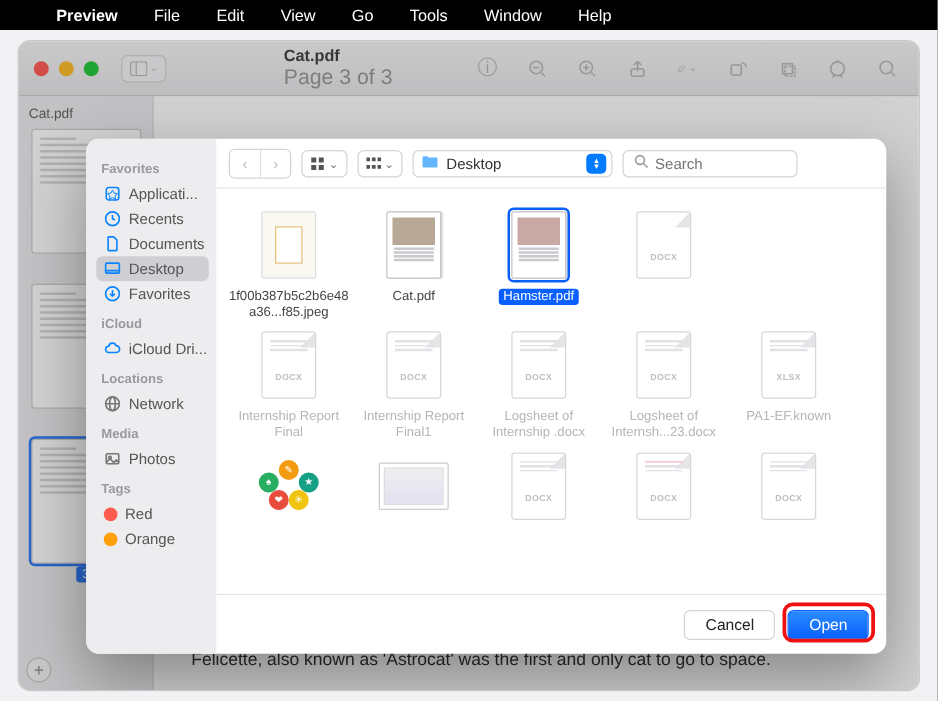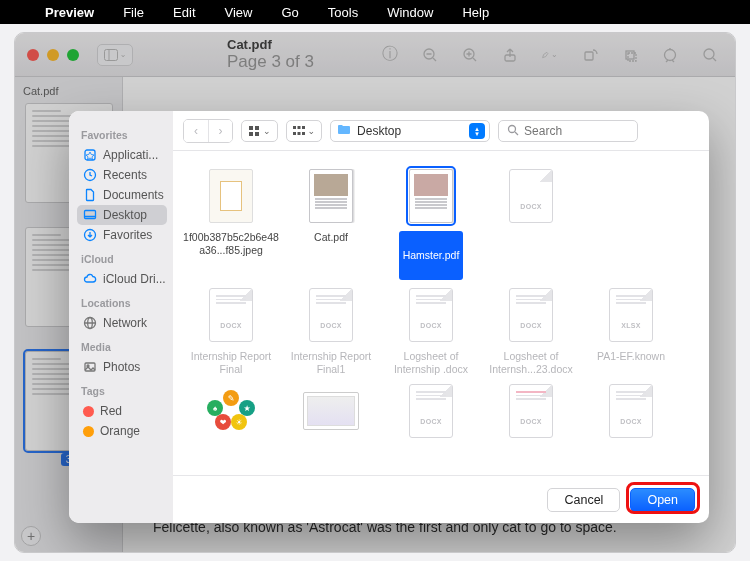--- a/index.html
+++ b/index.html
@@ -67,21 +67,21 @@
 .search{display:flex;align-items:center;gap:5px;height:22px;border:1px solid #d4d4d7;border-radius:5px;background:#fff;padding:0 8px;flex:1;max-width:140px}
 .search input{border:none;outline:none;font-size:12px;width:100%;color:#ef4444;background:transparent}
 
 
 .grid{flex:1;padding:14px 8px 0 8px;overflow:hidden}
 .row{display:flex}
 .cell{width:100px;display:flex;flex-direction:column;align-items:center;font-size:10.5px;text-align:center;color:#444;padding-bottom:4px}
 .cell.dim2{color:#b6b6ba}
 .ficon{width:58px;height:62px;display:flex;align-items:center;justify-content:center;margin-bottom:4px;position:relative}
 .fname{line-height:1.25;max-width:96px;word-break:break-word}
-.fname.sel{background:#0a60ff;color:#fff;border-radius:3px;padding:18px 4px}
+.fname.sel{background:#0a60ff;color:#fff;border-radius:3px;padding:0 4px}
 
 
 .docic{width:44px;height:54px;background:#fff;border:1px solid #d7d7db;border-radius:3px;position:relative;display:flex;align-items:flex-end;justify-content:center}
 .docic .fold{position:absolute;top:0;right:0;width:12px;height:12px;background:linear-gradient(135deg,transparent 48%,#e5e5e8 50%)}
 .docic .badge{font-size:7px;color:#bfbfc3;font-weight:600;margin-bottom:12px;letter-spacing:0.3px}
 .docic .tl{position:absolute;top:6px;left:6px;right:6px;display:flex;flex-direction:column;gap:2px}
 .docic .tl i{height:1.5px;background:#e2e2e6;display:block}
 
 
 .pdfth{width:44px;height:54px;background:#fff;border:1px solid #c6c6ca;border-radius:2px;box-shadow:1px 0 0 #dcdcde,2px 0 0 #efefef;position:relative;overflow:hidden}

